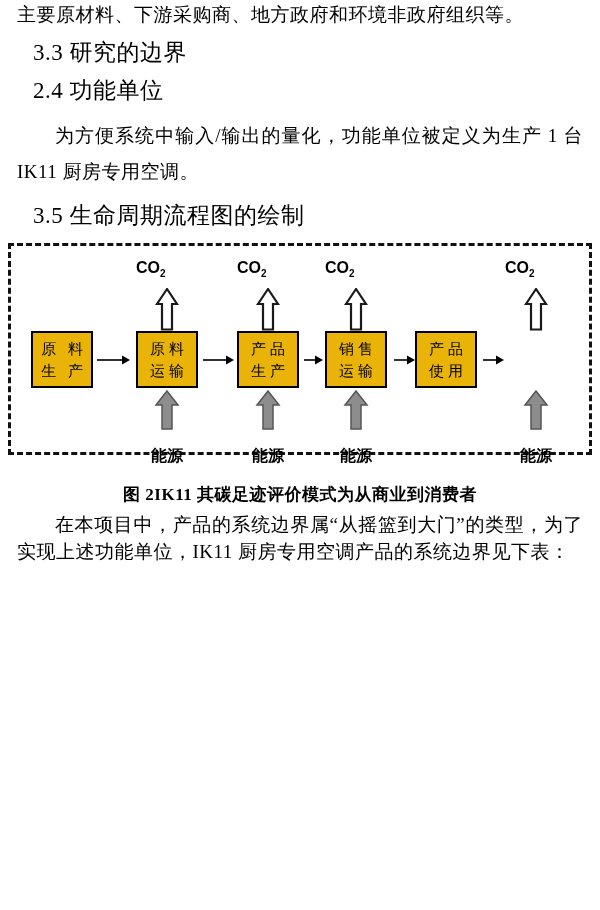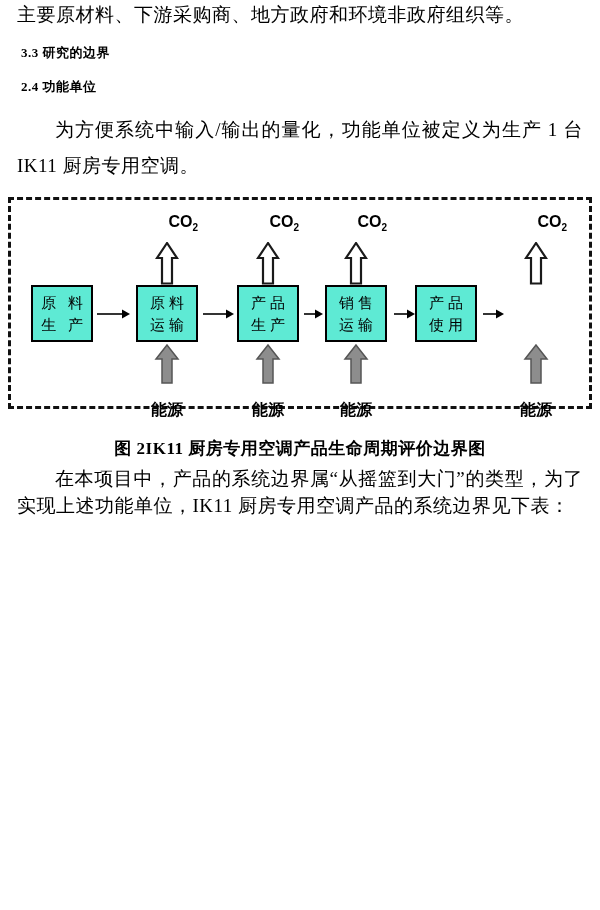--- a/index.html
+++ b/index.html
@@ -18,24 +18,24 @@
   }
   .para {
     font-size: 19px;
     text-align: justify;
     margin: 0;
     letter-spacing: 0.5px;
   }
   .lead { line-height: 22px; padding-top: 2px; }
   .indent { text-indent: 2em; }
   .heading {
-    font-weight: bold;
-    font-size: 13px;
+    font-weight: normal;
+    font-size: 23px;
     line-height: 22px;
-    margin: 4px;
+    margin: 16px;
     letter-spacing: 0.5px;
   }
   .h33 { margin-top: 16px; }
   .p33 { margin-top: 12px; line-height: 31px; }
   .h34 { margin-top: 12px; }
   .p34 { margin-top: 14px; line-height: 36px; }
   .h35 { margin-top: 15px; }
   .p35 { margin-top: 17px; line-height: 41px; }
 
   
@@ -51,37 +51,37 @@
   }
   .station { position: absolute; top: 0; height: 206px; width: 62px; }
   .st1 { left: 20px; }
   .st2 { left: 125px; }
   .st3 { left: 226px; }
   .st4 { left: 314px; }
   .st5 { left: 404px; }
   .st6 { left: 494px; }
   .co2-label {
     position: absolute; top: 13px; left: 0; width: 100%;
-    text-align: right;
+    text-align: left;
     font-size: 16px; font-weight: 600;
     font-family: "Liberation Sans", "DejaVu Sans", sans-serif;
   }
   .co2-label sub { font-size: 10px; }
   .co2-arrow { position: absolute; top: 42px; left: 50%; transform: translateX(-50%); }
   .stage-box {
     position: absolute; top: 85px; left: 0;
     width: 62px; height: 57px;
     border: 2px solid #000;
     box-sizing: border-box;
     display: flex; flex-direction: column;
     align-items: center; justify-content: center;
     font-size: 15px; line-height: 22px;
     letter-spacing: 4px; text-indent: 4px;
     font-family: "Liberation Serif", "DejaVu Serif", serif;
-    background: #5eead4;
+    background: #eab308;
   }
   .energy-arrow { position: absolute; top: 144px; left: 50%; transform: translateX(-50%); }
   .energy-label {
     position: absolute; top: 200px; left: 0; width: 100%;
     text-align: center;
     font-size: 16px; font-weight: bold;
     font-family: "Liberation Sans", "DejaVu Sans", sans-serif;
   }
   .flow { position: absolute; top: 108px; }
   .fa1 { left: 86px; }
@@ -105,20 +105,21 @@
 
 <div class="page">
 
   <p class="para lead">主要原材料、下游采购商、地方政府和环境非政府组织等。</p>
 
   <h3 class="heading h33">3.3 研究的边界</h3>
 
   <h3 class="heading h34">2.4 功能单位</h3>
   <p class="para indent p34">为方便系统中输入/输出的量化，功能单位被定义为生产 1 台 IK11 厨房专用空调。</p>
 
+  <h3 class="heading h35">3.5 生命周期流程图的绘制</h3>
 
   <div class="diagram">
 
     <div class="station st1">
       <div class="stage-box">
         <span>原 料</span>
         <span>生 产</span>
       </div>
     </div>
 
@@ -201,17 +202,17 @@
       <line x1="0" y1="6" x2="13" y2="6" stroke="#000" stroke-width="1.6"></line>
       <polygon points="13,1.5 21,6 13,10.5" fill="#000"></polygon>
     </svg>
     <svg class="flow fa5" width="22" height="12" viewBox="0 0 22 12">
       <line x1="0" y1="6" x2="13" y2="6" stroke="#000" stroke-width="1.6"></line>
       <polygon points="13,1.5 21,6 13,10.5" fill="#000"></polygon>
     </svg>
 
   </div>
 
-  <div class="caption">图 2IK11 厨房专用空调产品生命周期评价边界图</div>
+  <div class="caption">图 2IK11 其碳足迹评价模式为从商业到消费者</div>
 
   <p class="para indent p-close">在本项目中，产品的系统边界属“从摇篮到大门”的类型，为了实现上述功能单位，IK11 厨房专用空调产品的系统边界见下表：</p>
 
 </div>
 
 </body></html>

